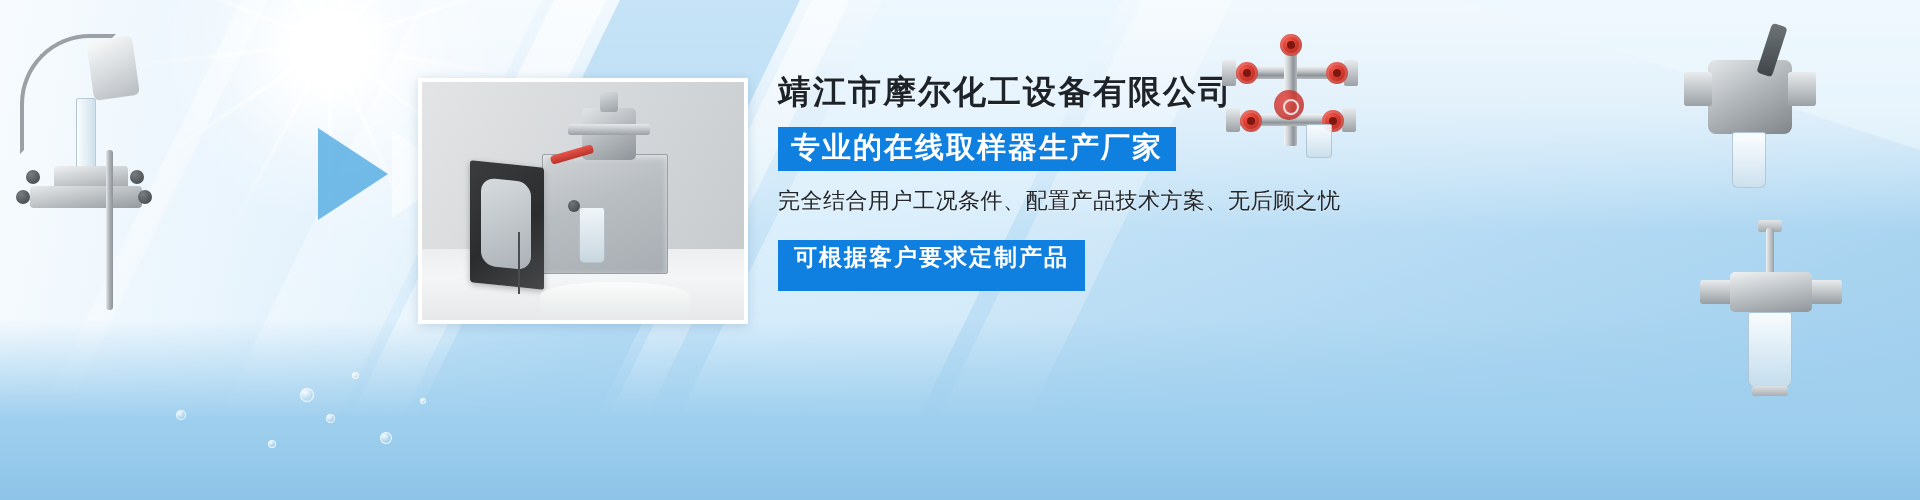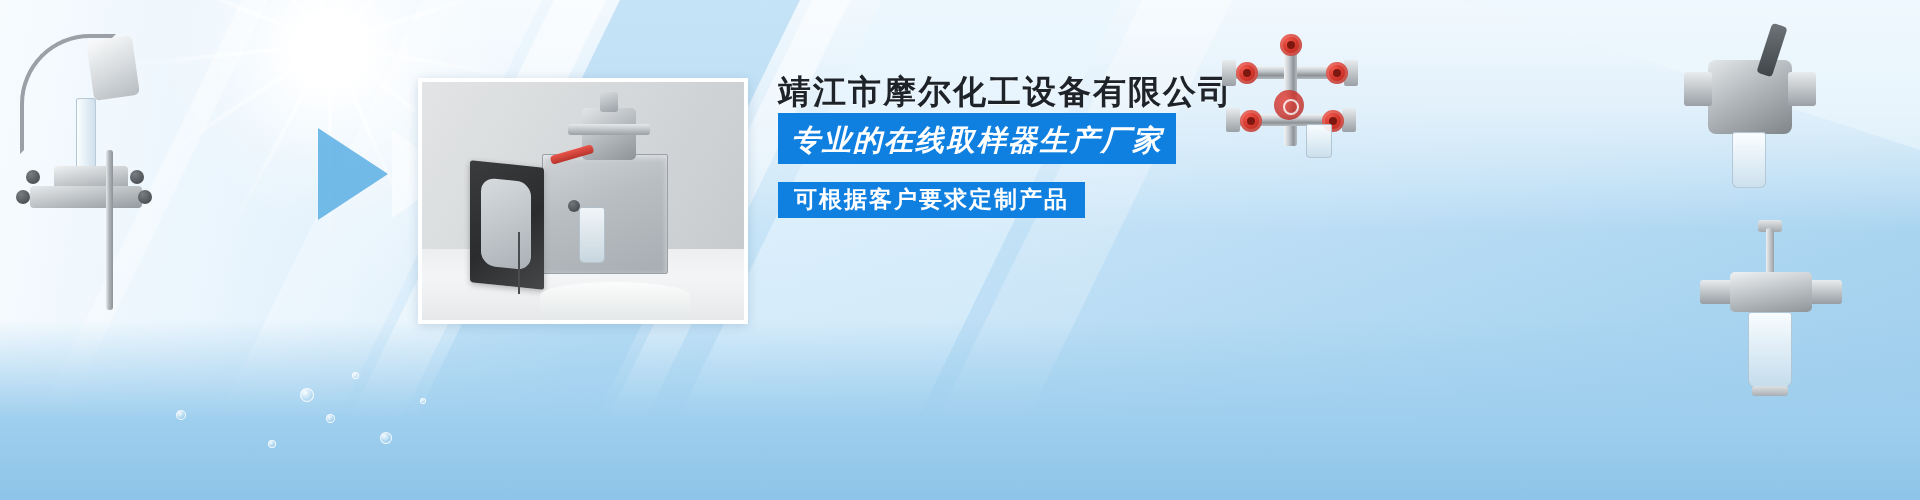--- a/index.html
+++ b/index.html
@@ -178,39 +178,39 @@
     font-size:33px;
     font-weight:700;
     letter-spacing:2px;
     color:#1d2328;
     white-space:nowrap;
     line-height:1.25;
     text-shadow:0 1px 1px rgba(255,255,255,0.6);
   }
   .headline-bar {
     display:inline-block;
+    margin-top:14px;
     background:#0f7fe0;
-    padding:12px 13px 7px 13px;
-    font-style:italic;
+    padding:5px 13px 7px 13px;
   }
   .headline-bar .txt {
     font-size:29px; font-weight:700; color:#ffffff;
     letter-spacing:2px; white-space:nowrap; line-height:1.1;
   }
   .subline {
     margin-top:15px;
     font-size:22px; color:#23272b; font-weight:400;
     letter-spacing:0.5px; white-space:nowrap;
     text-shadow:0 1px 1px rgba(255,255,255,0.55);
   }
   .custom-bar {
     display:inline-block;
-    margin-top:18px;
+    margin-top:24px;
     background:#0f7fe0;
-    padding:5px 16px 6px 16px;
+    padding:5px 16px 21px 16px;
     text-align:center;
   }
   .custom-bar .txt {
     font-size:23px; font-weight:700; color:#ffffff;
     letter-spacing:2px; white-space:nowrap; line-height:1.1;
   }
   .eng-text {
     margin-top:14px;
     width:614px;
     font-family:"Liberation Serif", serif;
@@ -456,20 +456,21 @@
     </div>
   </div>
 
   <div class="text-block">
     <div class="company-name">靖江市摩尔化工设备有限公司</div>
 
     <div class="headline-bar">
       <div class="txt">专业的在线取样器生产厂家</div>
     </div>
 
+    <div class="subline">完全结合用户工况条件、配置产品技术方案、无后顾之忧</div>
 
     <div class="custom-bar">
       <div class="txt">可根据客户要求定制产品</div>
     </div>
 
   </div>
 
   <div class="eq eq-cross">
     <div class="pipe" style="left:10px; top:26px; width:116px; height:13px;"></div>
     <div class="pipe pipe-v" style="left:62px; top:6px; width:13px; height:100px;"></div>

